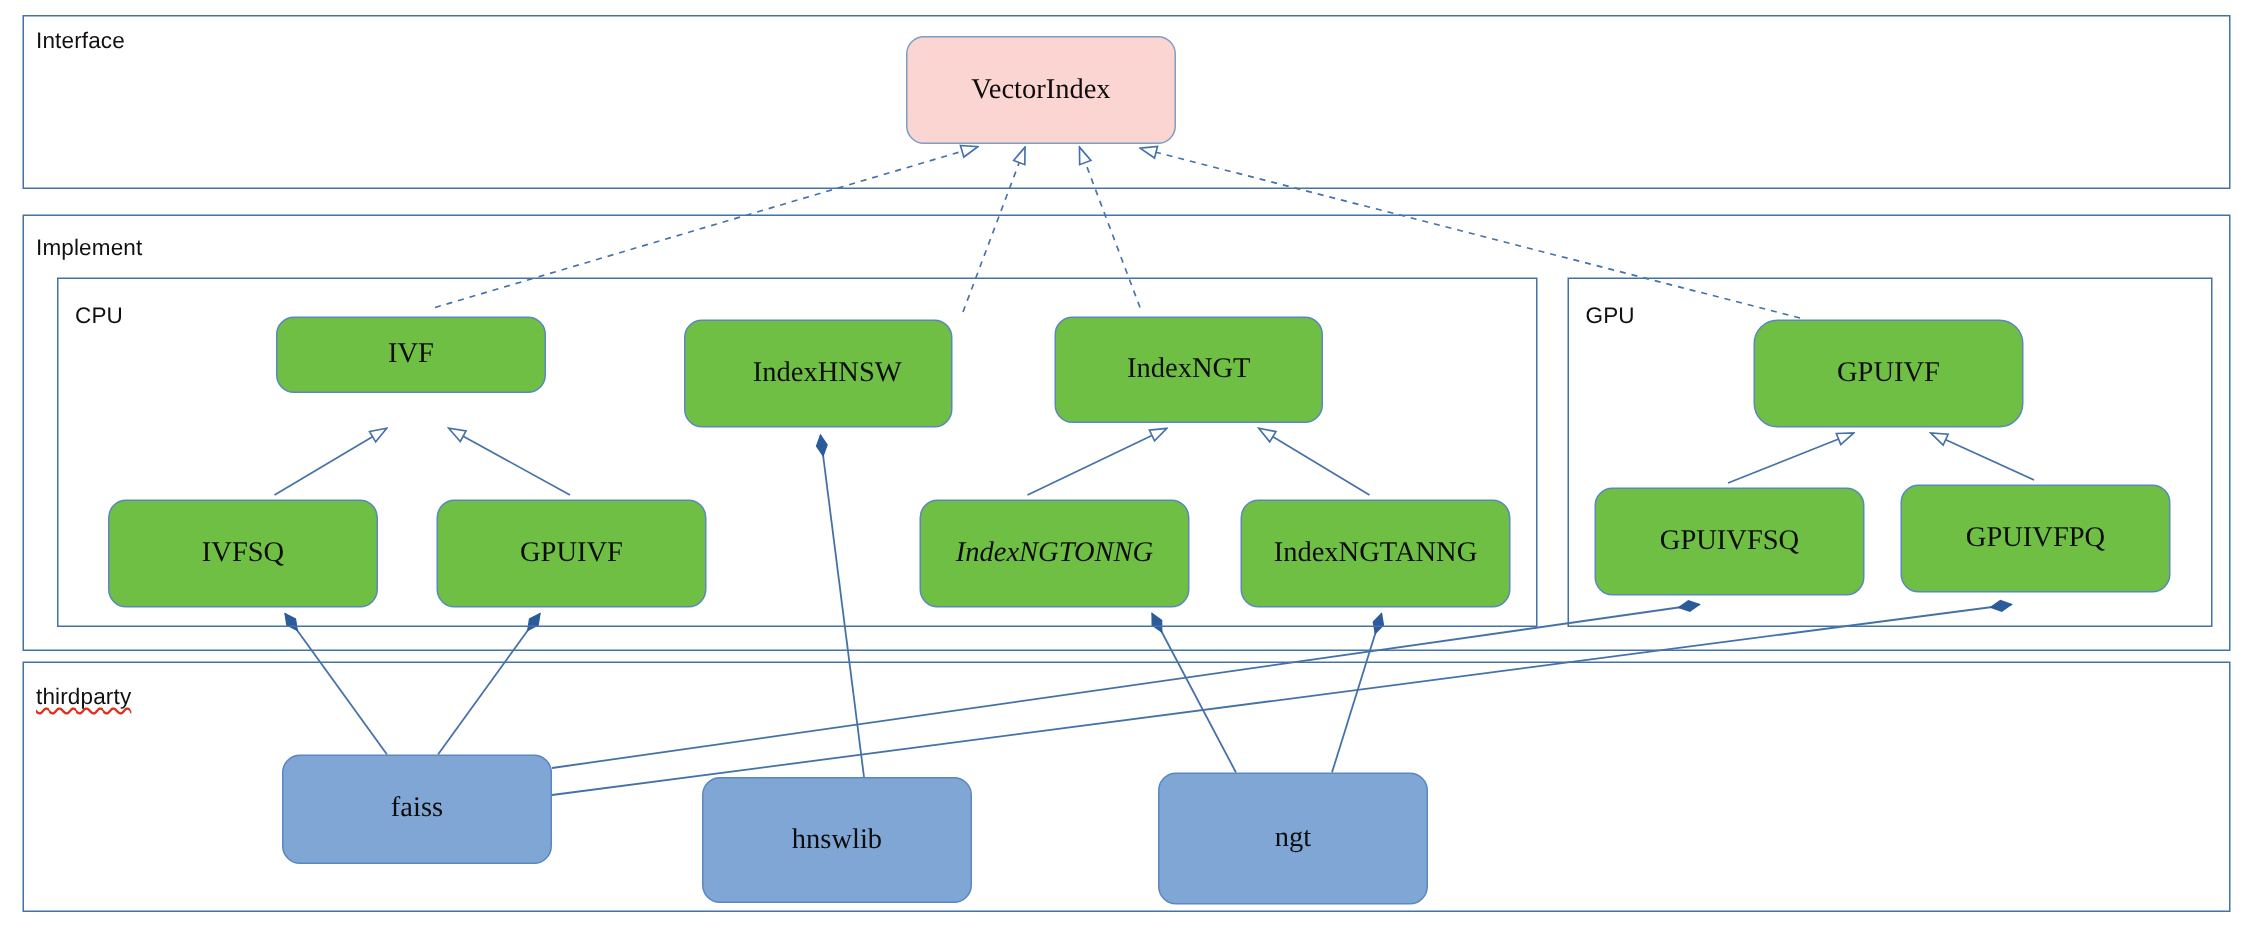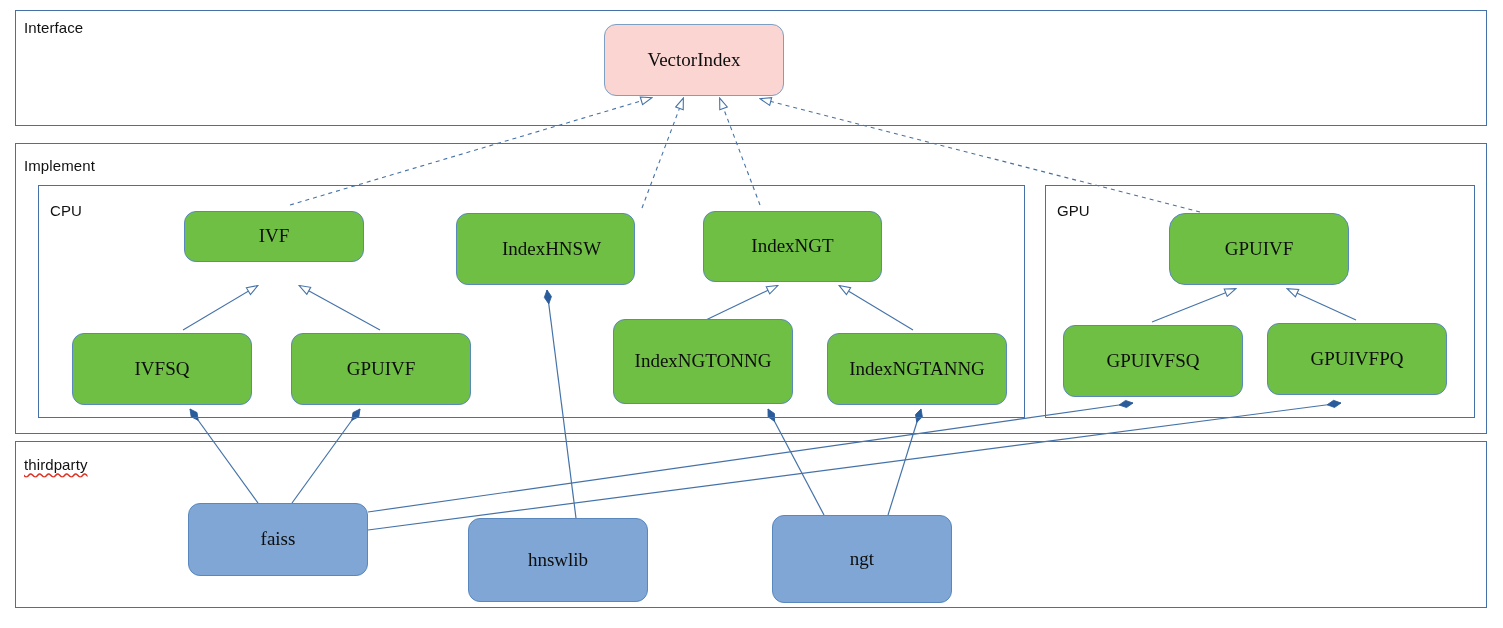--- a/index.html
+++ b/index.html
@@ -108,21 +108,21 @@
       <div class="container-label" style="left: 1057px; top: 202px;">GPU</div>
       <div class="container-label misspelled" style="left: 24px; top: 456px;">thirdparty</div>
     </div>
   <div id="nodes">
       <div class="node pink" style="left: 604px; top: 24px; width: 180px; height: 72px;">VectorIndex</div>
       <div class="node green" style="left: 184px; top: 211px; width: 180px; height: 51px;">IVF</div>
       <div class="node green" style="left: 456px; top: 213px; width: 179px; height: 72px; padding-left: 12px;">IndexHNSW</div>
       <div class="node green" style="left: 703px; top: 211px; width: 179px; height: 71px;">IndexNGT</div>
       <div class="node green" style="left: 72px; top: 333px; width: 180px; height: 72px;">IVFSQ</div>
       <div class="node green" style="left: 291px; top: 333px; width: 180px; height: 72px;">GPUIVF</div>
-      <div class="node green" style="left: 613px; top: 319px; width: 180px; height: 85px;">IndexNGTONNG</div>
+      <div class="node green" style="left: 613px; top: 333px; width: 180px; height: 72px; font-style: italic;">IndexNGTONNG</div>
       <div class="node green" style="left: 827px; top: 333px; width: 180px; height: 72px;">IndexNGTANNG</div>
       <div class="node green" style="left: 1169px; top: 213px; width: 180px; height: 72px; border-radius: 16px;">GPUIVF</div>
       <div class="node green" style="left: 1063px; top: 325px; width: 180px; height: 72px;">GPUIVFSQ</div>
       <div class="node green" style="left: 1267px; top: 323px; width: 180px; height: 72px;">GPUIVFPQ</div>
       <div class="node blue" style="left: 188px; top: 503px; width: 180px; height: 73px;">faiss</div>
       <div class="node blue" style="left: 468px; top: 518px; width: 180px; height: 84px;">hnswlib</div>
       <div class="node blue" style="left: 772px; top: 515px; width: 180px; height: 88px;">ngt</div>
     </div>
 
 </div>

